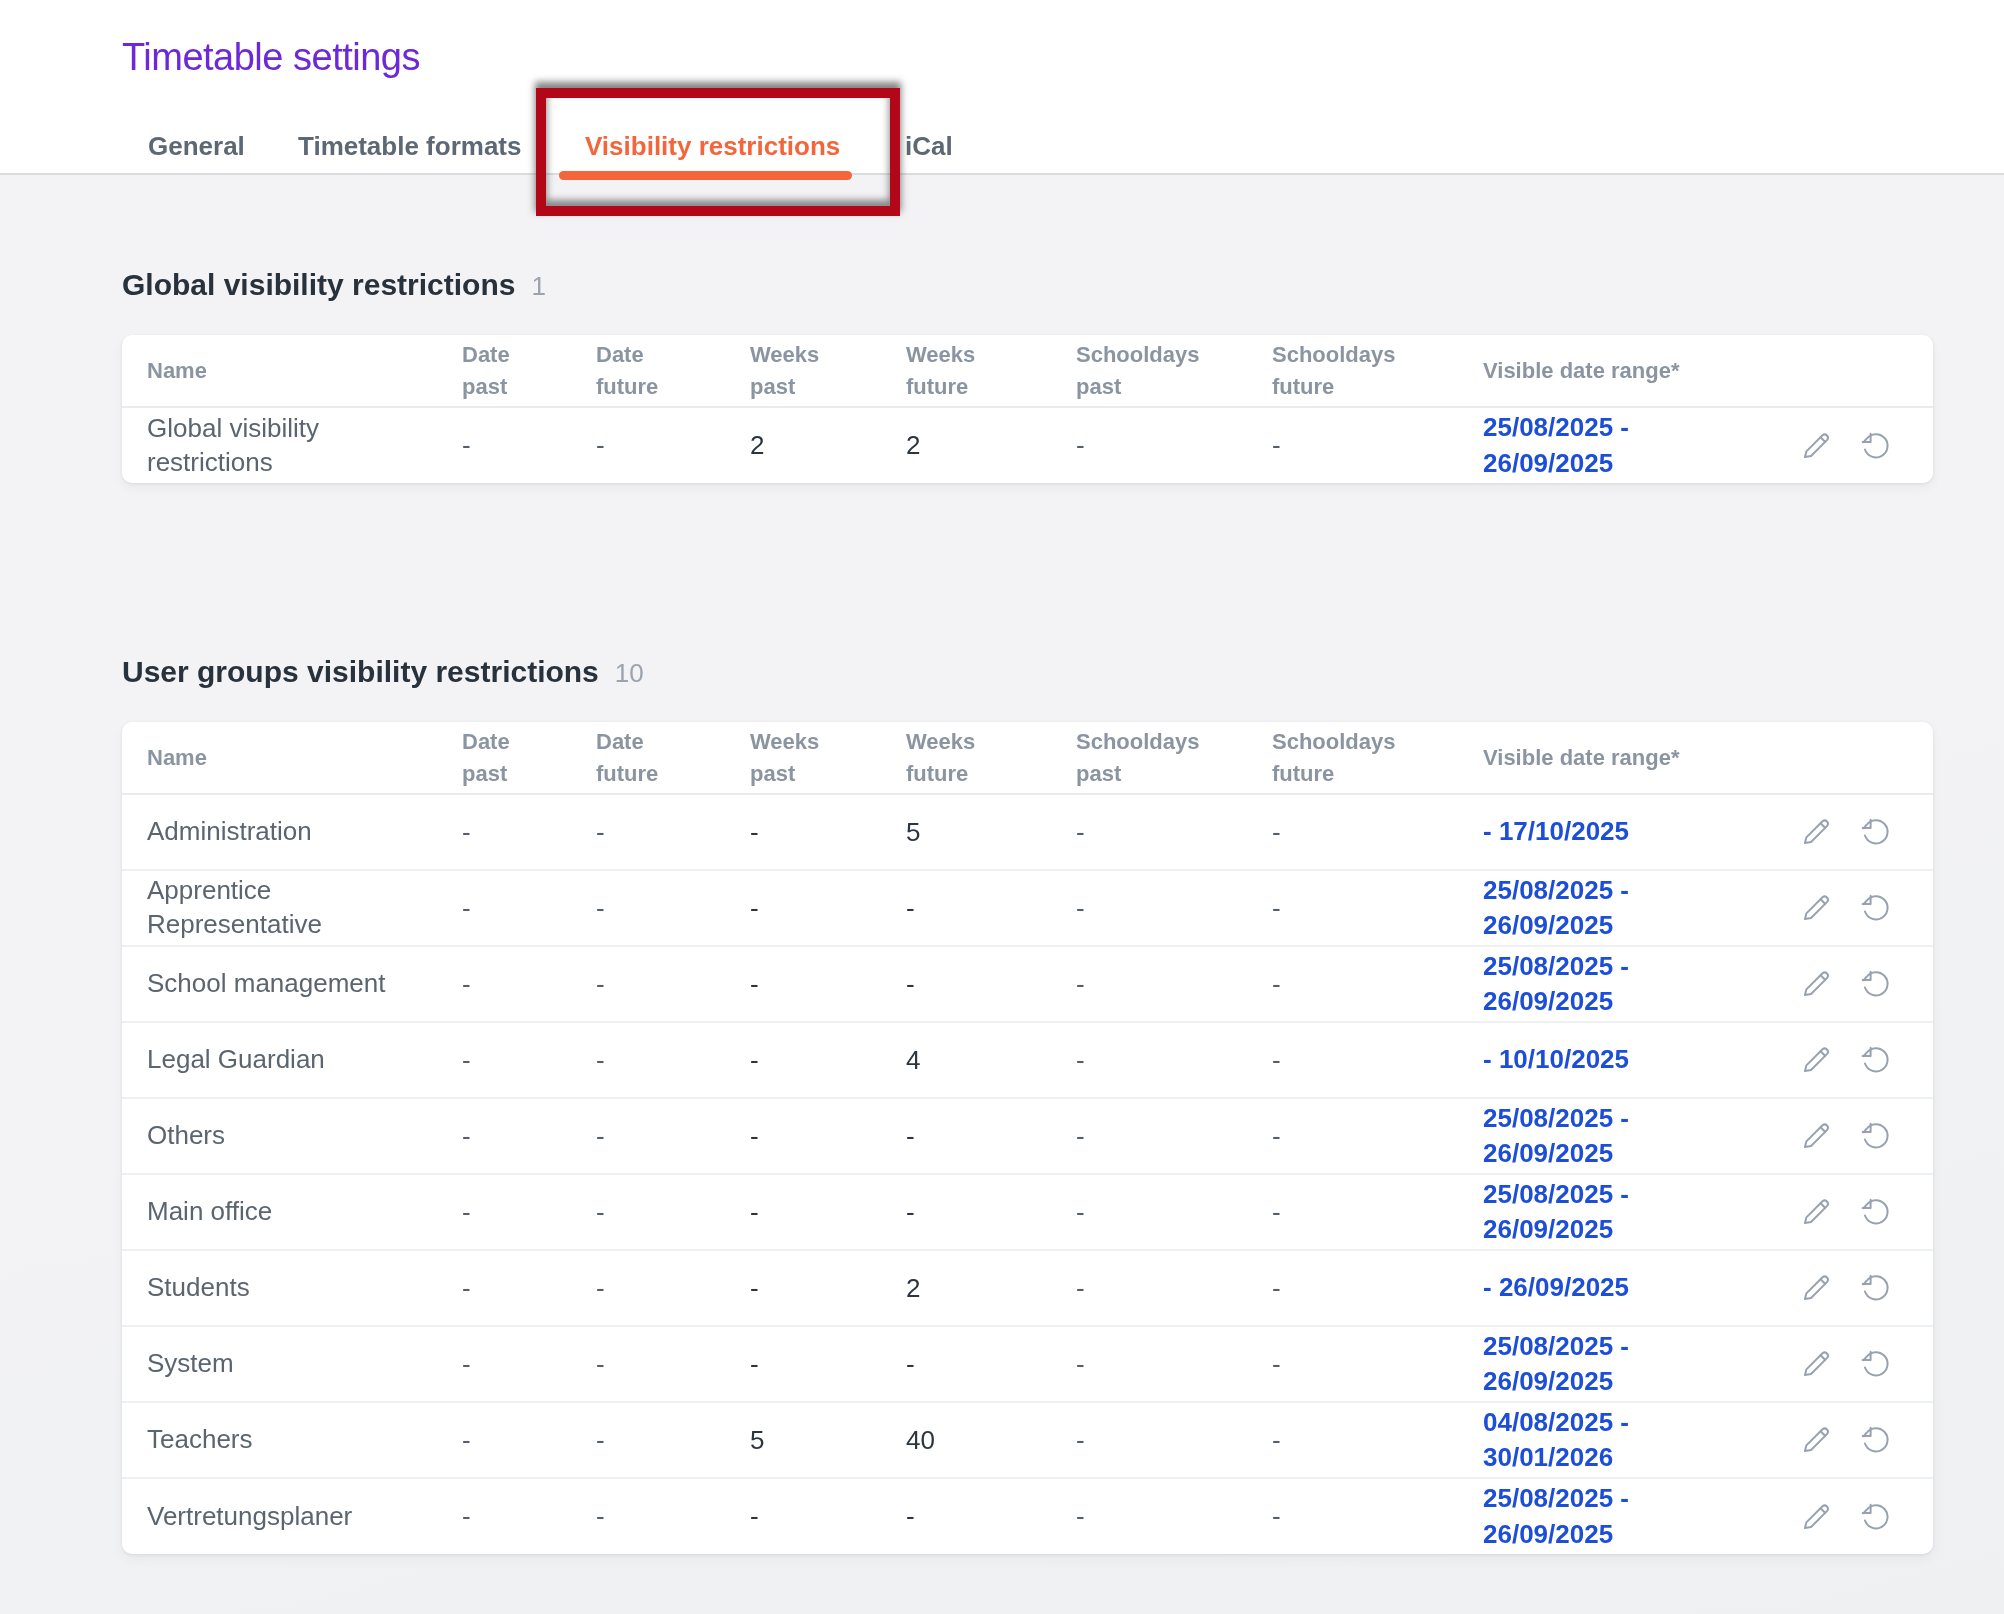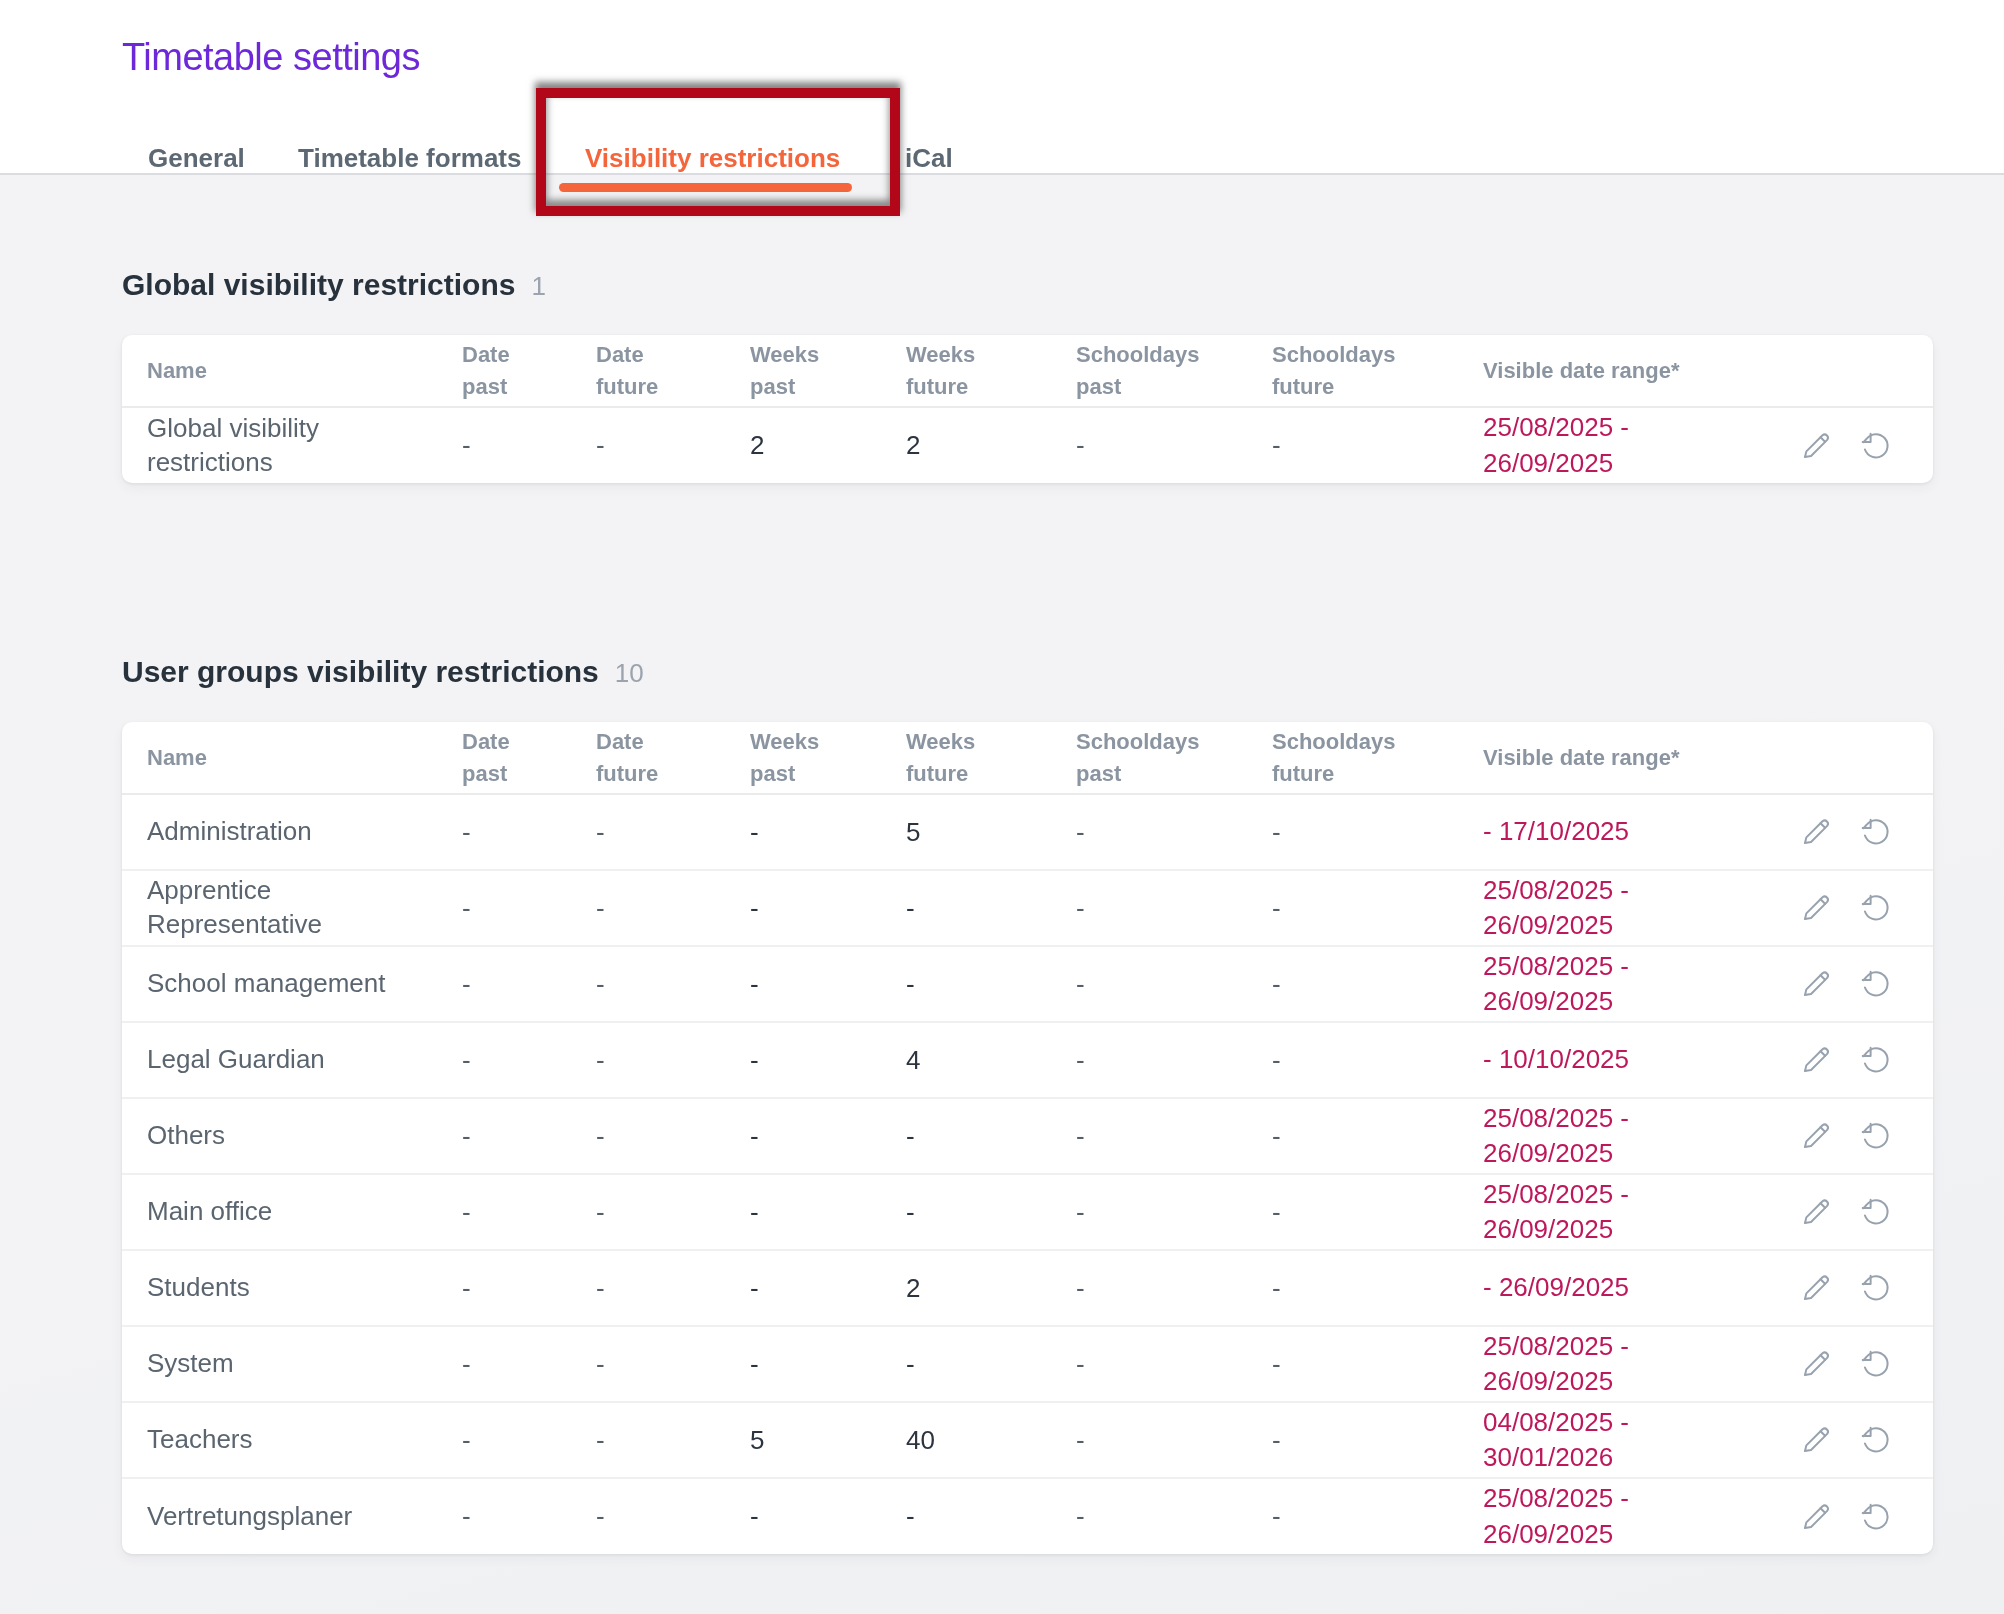--- a/index.html
+++ b/index.html
@@ -11,21 +11,21 @@
 
   
   .header {
     position:absolute; top:0; left:0; width:2004px; height:175px;
     background:#ffffff; border-bottom:2px solid #dadce0;
   }
   .page-title {
     position:absolute; left:122px; top:36px;
     font-size:38px; font-weight:400; color:#6d28d9; letter-spacing:-0.5px;
   }
-  .tabs { position:absolute; left:0; top:130px; height:57px; width:2004px; }
+  .tabs { position:absolute; left:0; top:118px; height:57px; width:2004px; }
   .tab {
     position:absolute; top:0; height:57px; line-height:57px;
     font-size:26px; font-weight:600; color:#5c6873; cursor:pointer; white-space:nowrap;
   }
   .tab-general  { left:148px; }
   .tab-formats  { left:298px; }
   .tab-visibility { left:585px; color:#f4653c; }
   .tab-ical     { left:905px; }
   .tab.active::after {
     content:""; position:absolute; left:-26px; right:-12px; bottom:-5px;
@@ -66,21 +66,21 @@
     white-space:pre-line; border-bottom:2px solid #e9ebed;
   }
   th:first-child, td:first-child { padding-left:25px; }
   tbody td {
     height:76px; vertical-align:middle; font-size:26px; color:#2b343f;
   }
   tbody tr + tr td { border-top:2px solid #eef0f2; }
   td.c-name { color:#5a6570; white-space:pre-line; line-height:1.3; padding-right:20px; }
   td.c-num  { color:#2b343f; }
   td.c-dash { color:#545f6a; }
-  td.c-range{ color:#be185d; white-space:pre-line; line-height:1.35; }
+  td.c-range{ color:#1d4ed8; white-space:pre-line; line-height:1.35;font-weight:bold; }
   td.c-actions .wrap { display:flex; gap:26px; justify-content:flex-end; padding-right:40px; }
   .icon-btn { width:34px; height:34px; display:inline-flex; cursor:pointer; color:#97a2ae; }
   .icon-btn svg { width:34px; height:34px; stroke:currentColor; fill:none; stroke-width:1.4; stroke-linecap:round; stroke-linejoin:round; }
 </style>
 </head>
 <body>
 
 <div class="page">
 
   <div class="header">

